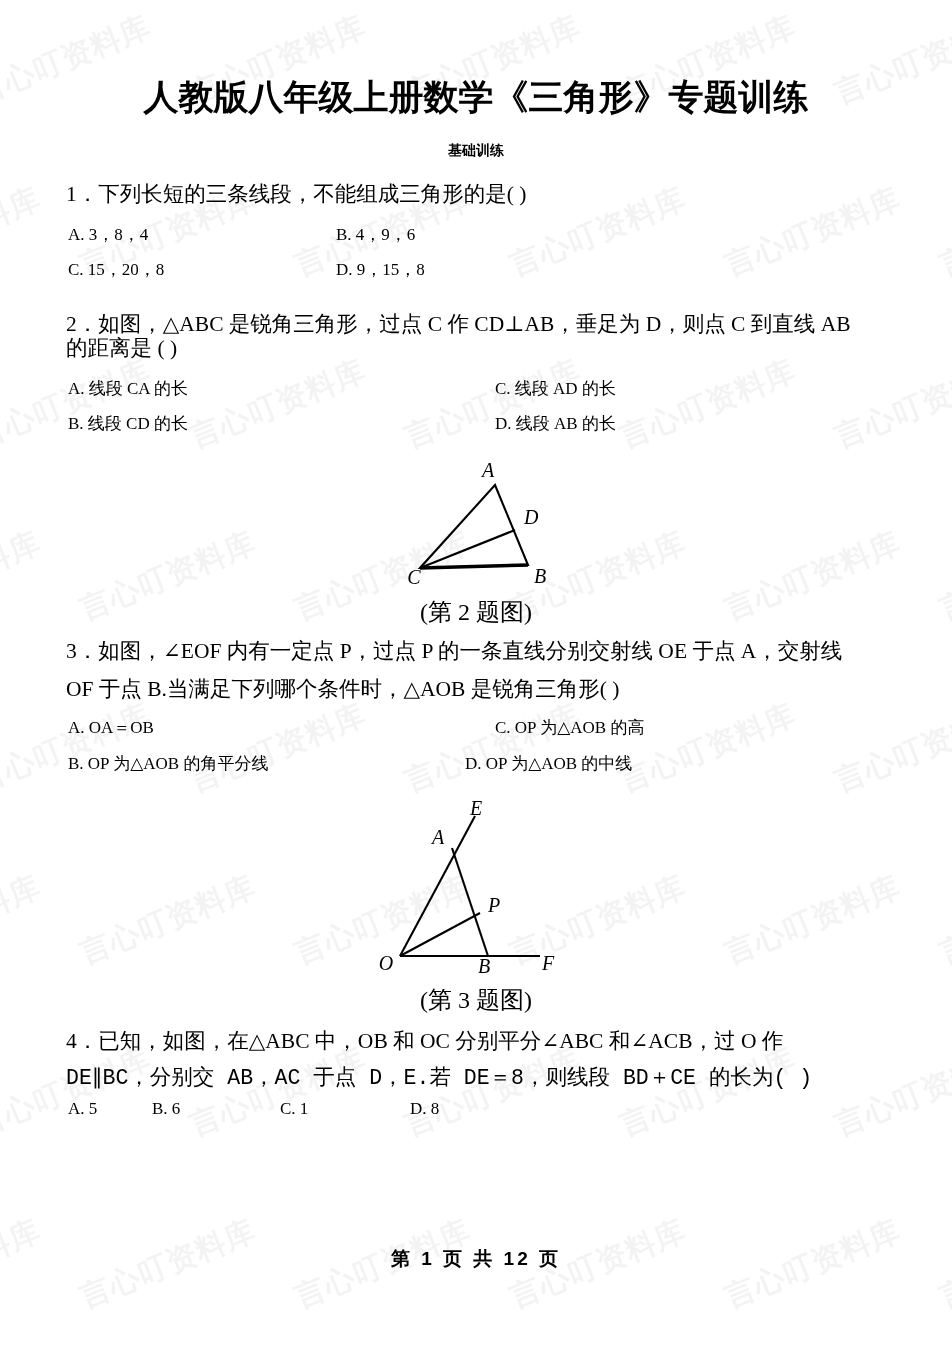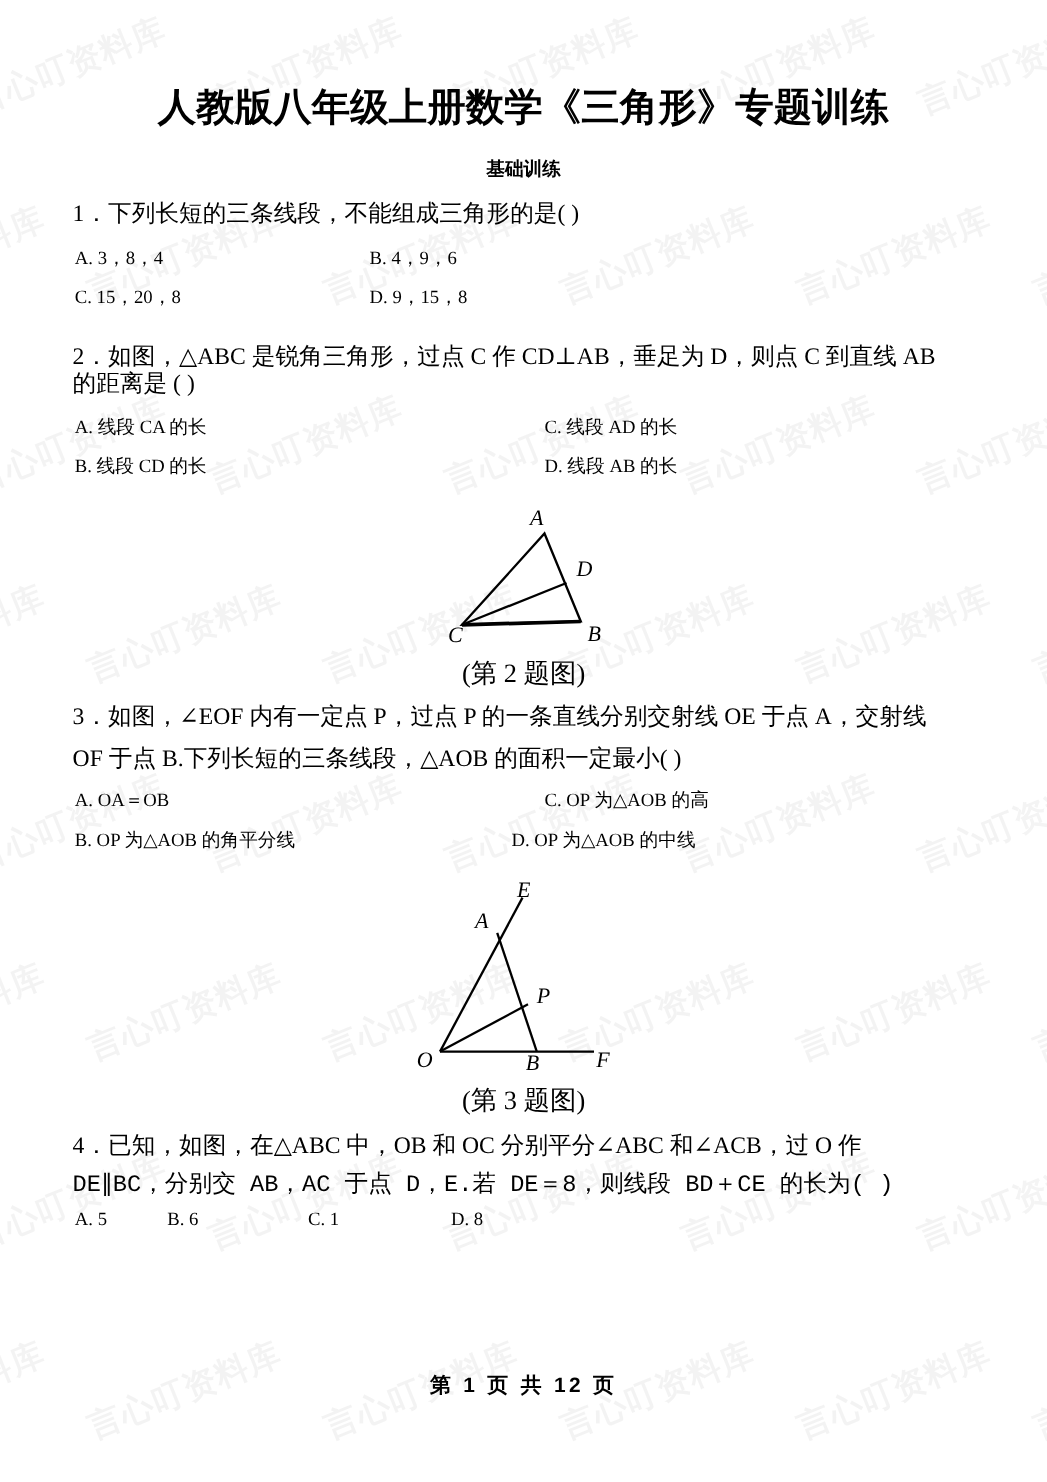--- a/index.html
+++ b/index.html
@@ -60,21 +60,21 @@
     white-space: nowrap;
   }
   .doc-subtitle {
     position: absolute;
     left: 0;
     right: 0;
     top: 142px;
     text-align: center;
     font-family: "Liberation Sans", "DejaVu Sans", sans-serif;
     font-weight: 700;
-    font-size: 17px;
+    font-size: 14px;
     color: #000;
   }
 
   .qtext {
     position: absolute;
     font-size: 21.5px;
     line-height: 1.32;
     color: #000;
     white-space: nowrap;
   }
@@ -194,21 +194,21 @@
         <line x1="20" y1="108" x2="115" y2="70" stroke="#000" stroke-width="2.1"></line>
         <text class="glyph-label" x="88" y="17" text-anchor="middle">A</text>
         <text class="glyph-label" x="124" y="64">D</text>
         <text class="glyph-label" x="14" y="124" text-anchor="middle">C</text>
         <text class="glyph-label" x="134" y="123">B</text>
       </svg>
     </div>
     <div class="fig-caption" style="left:0; right:0; top:596px; text-align:center;">(第 2 题图)</div>
 
     <div class="qtext" style="left:66px; top:637px;">3．如图，∠EOF 内有一定点 P，过点 P 的一条直线分别交射线 OE 于点 A，交射线</div>
-    <div class="qtext" style="left:66px; top:675px;">OF 于点 B.下列长短的三条线段，△AOB 的面积一定最小(    )</div>
+    <div class="qtext" style="left:66px; top:675px;">OF 于点 B.当满足下列哪个条件时，△AOB 是锐角三角形(    )</div>
     <div class="opt" style="left:68px; top:717px;">A. OA＝OB</div>
     <div class="opt" style="left:68px; top:753px;">B. OP 为△AOB 的角平分线</div>
     <div class="opt" style="left:495px; top:717px;">C. OP 为△AOB 的高</div>
     <div class="opt" style="left:465px; top:753px;">D. OP 为△AOB 的中线</div>
 
     <div class="fig" style="left:372px; top:800px;">
       <svg width="190" height="175" viewBox="0 0 190 175">
 
         <line x1="28" y1="156" x2="103" y2="16" stroke="#000" stroke-width="2.1"></line>
 

